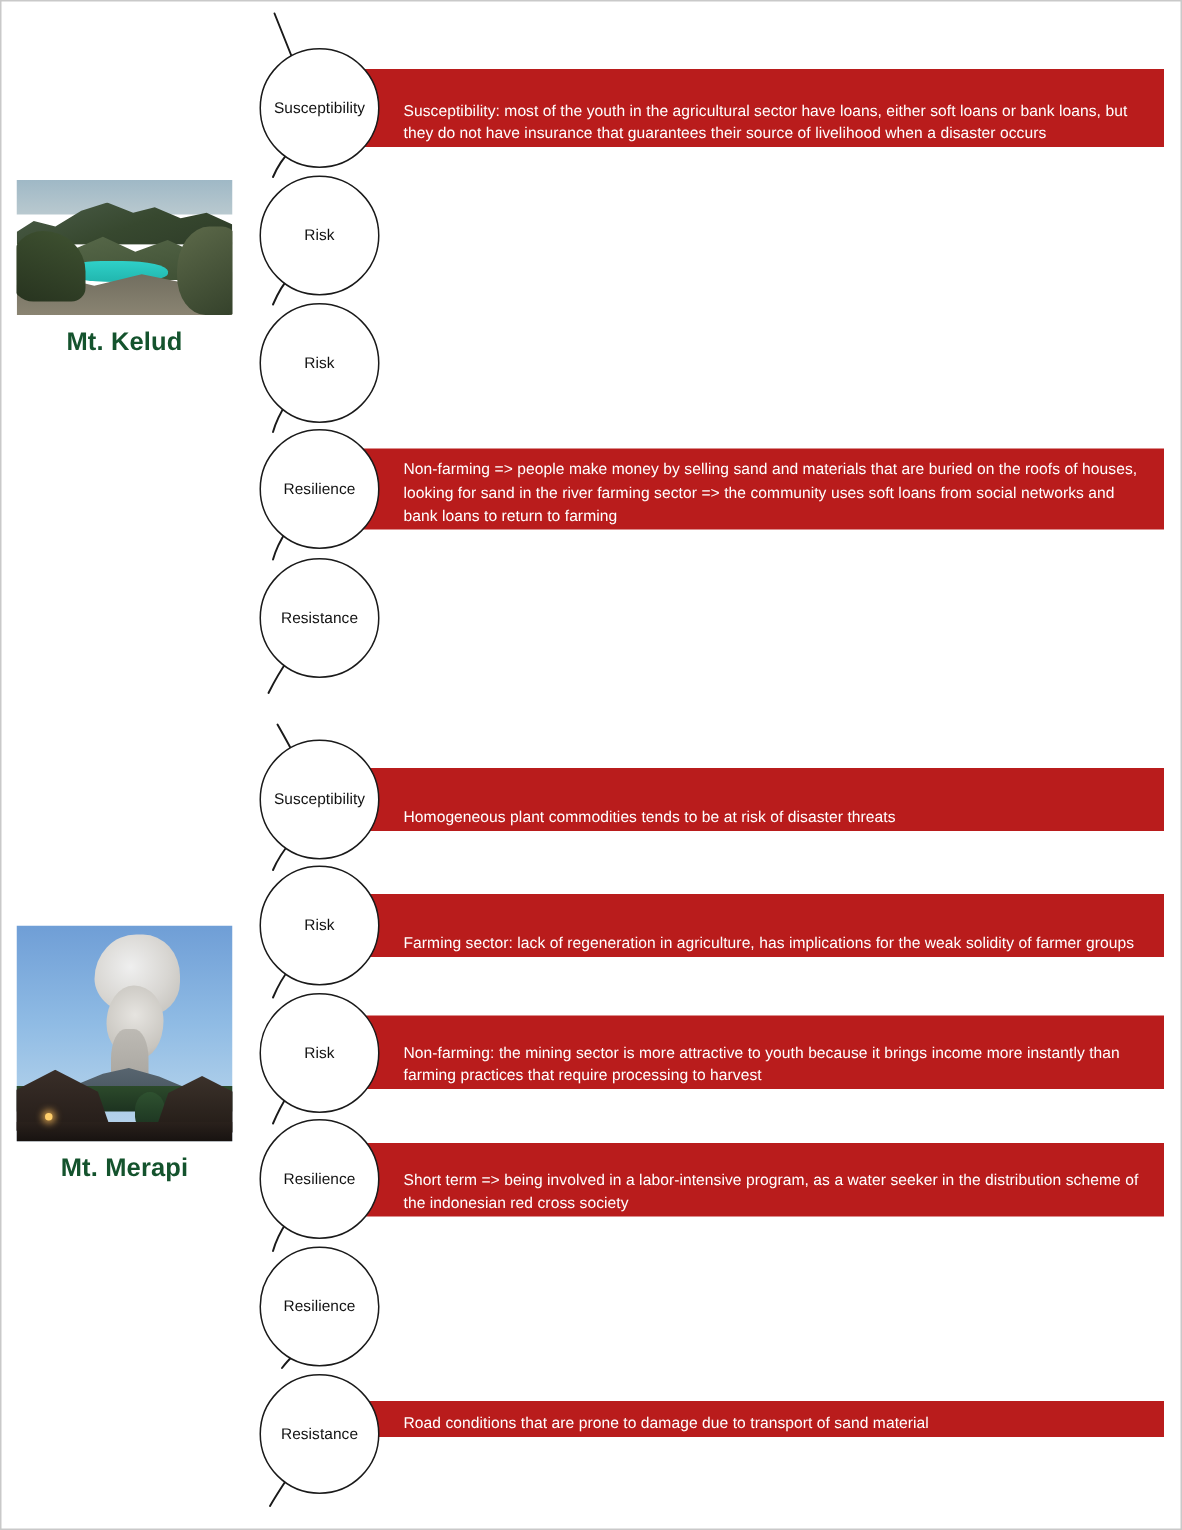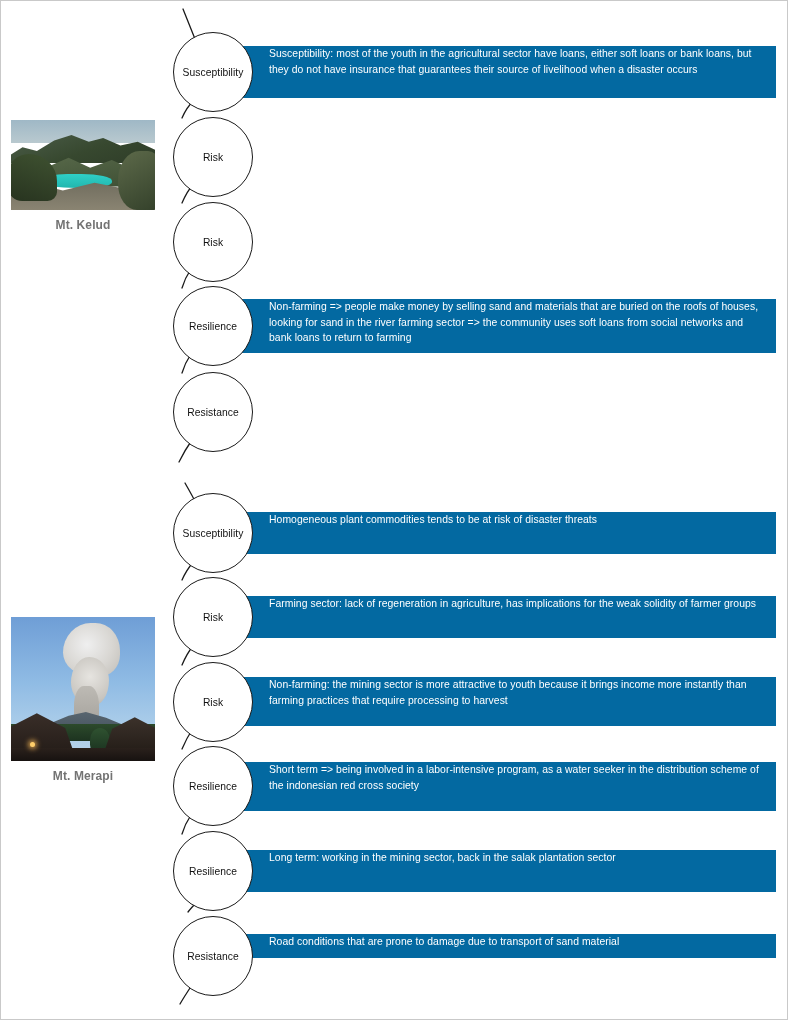--- a/index.html
+++ b/index.html
@@ -32,23 +32,23 @@
   }
   .volcano-photo {
     width: 146px;
     display: block;
     border: 1px solid #ffffff;
     box-sizing: border-box;
     position: relative;
     overflow: hidden;
   }
   .volcano-caption {
-    font-size: 12px;
+    font-size: 17px;
     font-weight: bold;
-    color: #737373;
+    color: #14532d;
     margin-top: 7px;
     letter-spacing: .1px;
   }
 
   
   #photo-kelud { height: 92px; }
   #photo-kelud .sky {
     position:absolute; left:0; top:0; width:100%; height:26%;
     background: linear-gradient(#9fb8c6, #b9c9cf);
   }
@@ -141,24 +141,24 @@
   
   #chain-svg {
     position: absolute;
     left: 0; top: 0;
     width: 788px; height: 1020px;
     pointer-events: none;
   }
 
   .node-bar {
     position: absolute;
-    background: #0369a1;
+    background: #b91c1c;
     box-sizing: border-box;
     display: flex;
-    align-items: flex-start;
+    align-items: flex-end;
   }
   .node-bar-text {
     color: #ffffff;
     font-size: 10.4px;
     line-height: 15.6px;
     padding-left: 58px;
     padding-right: 10px;
     letter-spacing: .05px;
   }
 
@@ -270,23 +270,20 @@
   </div>
   <div class="node-bar" style="left:210px; top:595px; width:565px; height:42px;">
     <div class="node-bar-text">Farming sector: lack of regeneration in agriculture, has implications for the weak solidity of farmer groups</div>
   </div>
   <div class="node-bar" style="left:210px; top:676px; width:565px; height:49px;">
     <div class="node-bar-text">Non-farming: the mining sector is more attractive to youth because it brings income more instantly than farming practices that require processing to harvest</div>
   </div>
   <div class="node-bar" style="left:210px; top:761px; width:565px; height:49px;">
     <div class="node-bar-text">Short term =&gt; being involved in a labor-intensive program, as a water seeker in the distribution scheme of the indonesian red cross society</div>
   </div>
-  <div class="node-bar" style="left:210px; top:849px; width:565px; height:42px;">
-    <div class="node-bar-text">Long term: working in the mining sector, back in the salak plantation sector</div>
-  </div>
   <div class="node-bar" style="left:210px; top:933px; width:565px; height:24px;">
     <div class="node-bar-text">Road conditions that are prone to damage due to transport of sand material</div>
   </div>
 
   <div class="node-circle" style="left:172px; top:492px;">
     <span class="node-circle-label">Susceptibility</span>
   </div>
   <div class="node-circle" style="left:172px; top:576px;">
     <span class="node-circle-label">Risk</span>
   </div>

